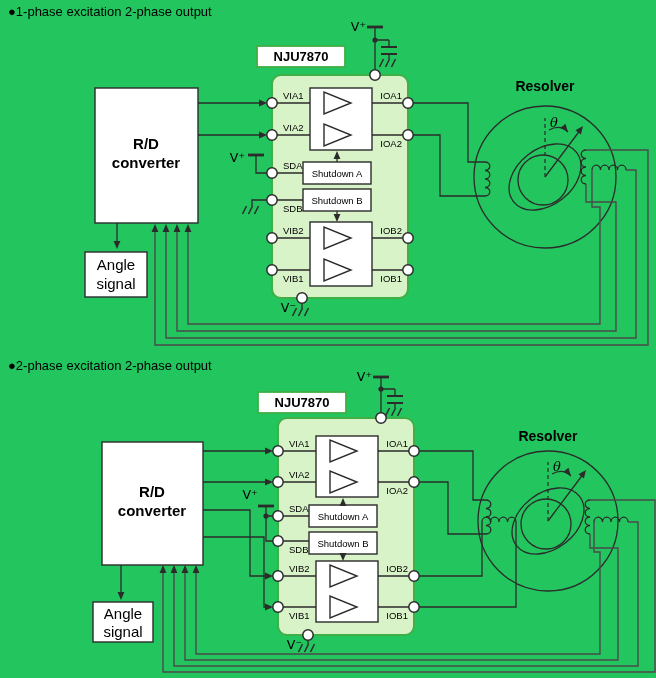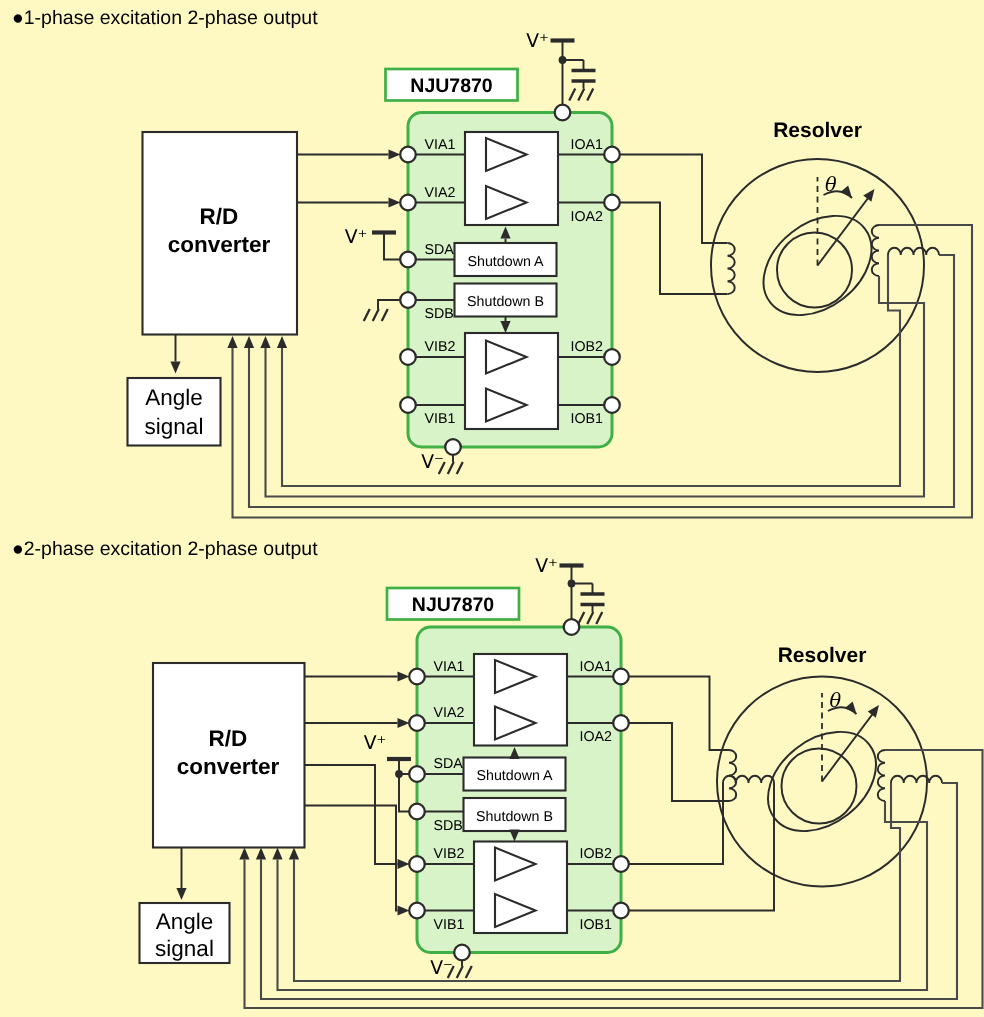--- a/index.html
+++ b/index.html
@@ -1,16 +1,16 @@
 <!DOCTYPE html>
 <html><head>
 <meta charset="utf-8">
 <style>
   html,body{margin:0;padding:0;background:#ffffff;}
-  .figure{width:656px;height:678px;position:relative;background:#fef9c3;text-align:right;}
+  .figure{width:656px;height:678px;position:relative;background:#22c55e;text-align:right;}
   svg{display:block;}
   .wire{fill:none;stroke:#2b2b2b;stroke-width:1.3;}
   .wireg{fill:none;stroke:#4a4a4a;stroke-width:1.4;}
   .box{fill:#ffffff;stroke:#2b2b2b;stroke-width:1.4;}
   .chipbody{fill:#d9f3c8;stroke:#3faf46;stroke-width:2;}
   .lblbox{fill:#ffffff;stroke:#3faf46;stroke-width:1.8;}
   .t{font-family:"Liberation Sans",sans-serif;fill:#000;}
   .t13{font-size:13px;}
   .t13b{font-size:13px;font-weight:bold;}
   .t14b{font-size:14px;font-weight:bold;}

